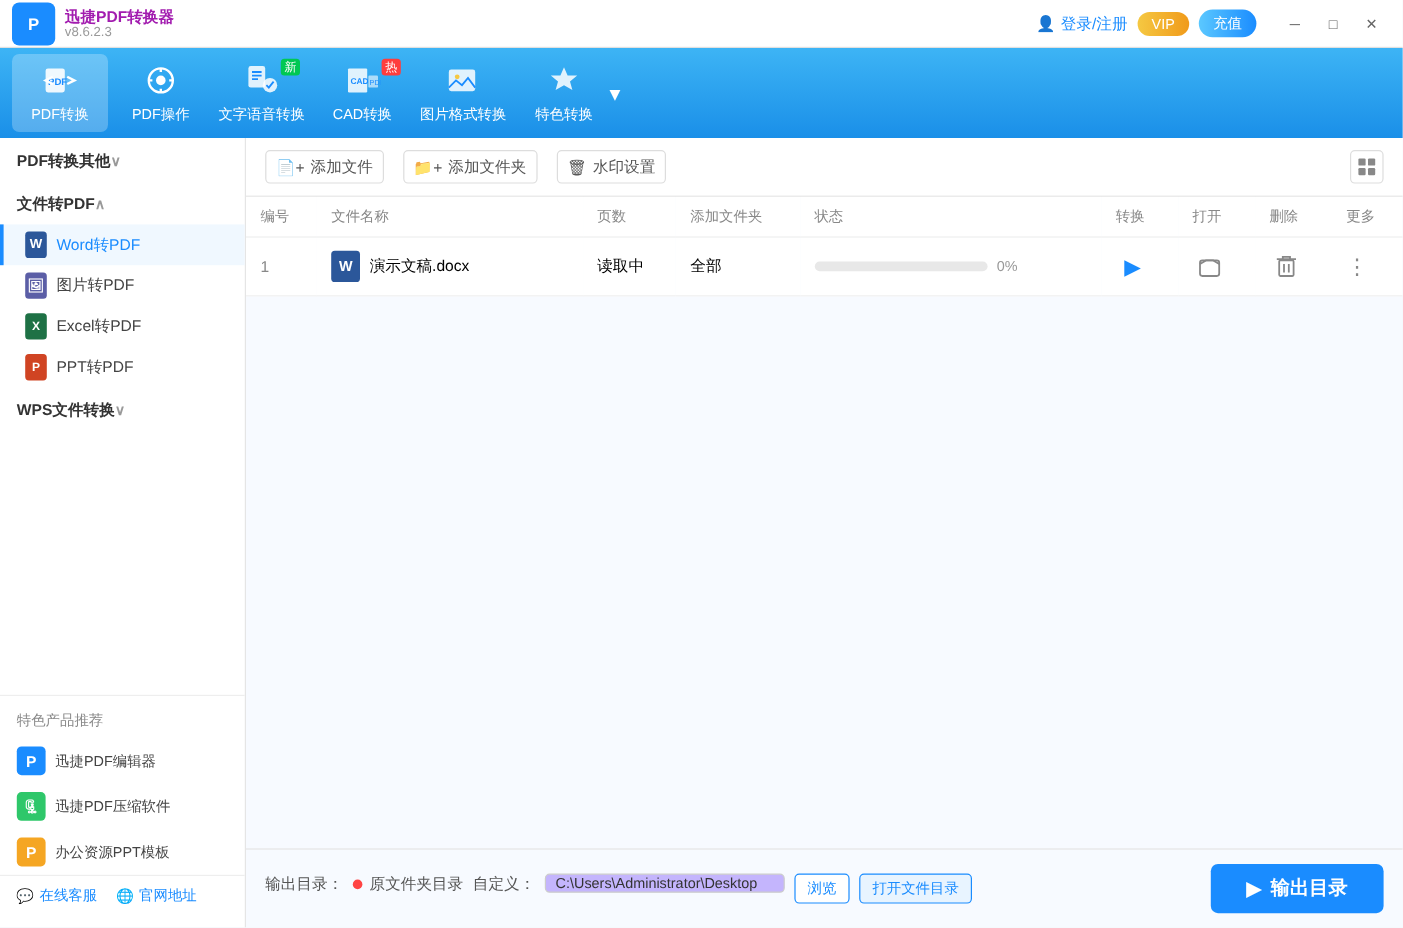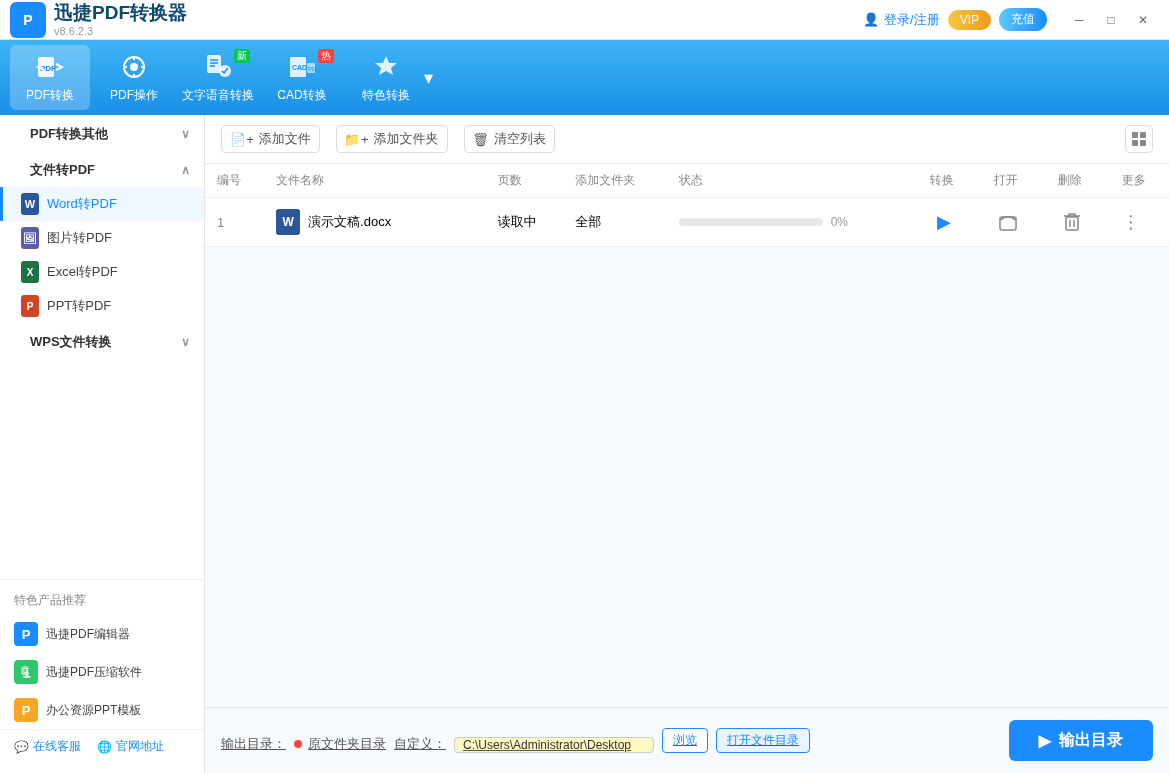--- a/index.html
+++ b/index.html
@@ -15,21 +15,21 @@
       border-bottom: 1px solid #e0e0e0;
       position: relative;
     }
     .title-bar-logo {
       width: 36px; height: 36px;
       background: #1a8cff;
       border-radius: 6px;
       display: flex; align-items: center; justify-content: center;
       color: white; font-weight: bold; font-size: 14px; margin-right: 8px;
     }
-    .title-bar-name { font-size: 19px; color: #0c4a6e; font-weight: bold; line-height: 1.2; }
+    .title-bar-name { font-size: 13px; color: #a21caf; font-weight: bold; line-height: 1.2; }
     .title-bar-version { font-size: 11px; color: #999; }
     .title-bar-right {
       margin-left: auto;
       display: flex; align-items: center; gap: 8px;
     }
     .login-btn {
       display: flex; align-items: center; gap: 4px;
       color: #1a8cff; font-size: 13px; cursor: pointer;
     }
     .vip-btn {
@@ -110,25 +110,24 @@
     .sidebar {
       width: 205px;
       background: #fff;
       border-right: 1px solid #e5e5e5;
       overflow-y: auto;
       padding-bottom: 10px;
       display: flex;
       flex-direction: column;
     }
     .sidebar-section-header {
-      display: flex; align-items: center; justify-content: space-between;
+      display: flex; align-items: center; justify-content: flex-start;
       padding: 10px 14px 8px 14px;
       font-size: 13px; color: #333; font-weight: bold;
       cursor: pointer;
-      margin-left: 16px;
     }
     .sidebar-section-header .arrow { font-size: 12px; color: #999; }
     .sidebar-item {
       display: flex; align-items: center;
       padding: 8px 14px 8px 18px;
       gap: 8px;
       cursor: pointer;
       font-size: 13px;
       color: #444;
       border-left: 3px solid transparent;
@@ -305,33 +304,32 @@
     }
     .watermark-dot-on {
       width: 8px; height: 8px;
       border-radius: 50%;
       background: #1a8cff;
     }
     .watermark-link-on { color: #1a8cff; cursor: pointer; }
     .watermark-link-off { color: #555; cursor: pointer; }
     .watermark-vip { color: #f5a623; font-size: 14px; }
     .output-section {
-      display: flex; align-items: flex-end; gap: 8px; font-size: 13px; color: #555;
+      display: flex; align-items: flex-start; gap: 8px; font-size: 13px; color: #555;
       flex: 1;
-      text-decoration: underline;
     }
     .output-dot {
       width: 8px; height: 8px;
       border-radius: 50%;
       background: #ff4444;
     }
     .output-input {
       border: 1px solid #ccc; border-radius: 4px;
       padding: 0 8px; font-size: 12px; color: #333;
-      background: #fef9c3; width: 200px;
+      background: #c4b5fd; width: 200px;
     }
     .browse-btn {
       border: 1px solid #1a8cff; border-radius: 4px;
       background: white; color: #1a8cff;
       font-size: 12px; padding: 3px 10px; cursor: pointer;
     }
     .open-folder-btn {
       border: 1px solid #1a8cff; border-radius: 4px;
       background: #e8f4ff; color: #1a8cff;
       font-size: 12px; padding: 3px 10px; cursor: pointer;
@@ -435,20 +433,30 @@
         <text x="5" y="17" font-size="7" fill="#1a8cff" font-weight="bold">CAD</text>
         <rect x="20" y="10" width="8" height="10" rx="1" fill="white" opacity="0.6"></rect>
         <text x="21" y="18" font-size="6" fill="#1a8cff">PDF</text>
       </svg>
     </div>
     <span class="tool-label">CAD转换</span>
   </div>
   <div class="tool-item">
     <div class="tool-icon">
       <svg width="30" height="28" viewBox="0 0 30 28" fill="none">
+        <rect x="3" y="5" width="22" height="18" rx="2" fill="white" opacity="0.85"></rect>
+        <circle cx="10" cy="11" r="2" fill="#f5c842"></circle>
+        <path d="M3 20 L9 14 L14 18 L19 12 L25 20" stroke="#1a8cff" stroke-width="1.5" fill="none"></path>
+      </svg>
+    </div>
+    <span class="tool-label">图片格式转换</span>
+  </div>
+  <div class="tool-item">
+    <div class="tool-icon">
+      <svg width="30" height="28" viewBox="0 0 30 28" fill="none">
         <polygon points="15,3 18,10 26,10 20,15 22,22 15,18 8,22 10,15 4,10 12,10" fill="white" opacity="0.85"></polygon>
       </svg>
     </div>
     <span class="tool-label">特色转换</span>
   </div>
   <div class="toolbar-more">▾</div>
   <div class="toolbar-spacer"></div>
 </div>
 
 <div class="main-layout">
@@ -529,21 +537,21 @@
       <button class="content-toolbar-btn">
         <span>📄+</span>
         <span>添加文件</span>
       </button>
       <button class="content-toolbar-btn">
         <span>📁+</span>
         <span>添加文件夹</span>
       </button>
       <button class="content-toolbar-btn">
         <span>🗑</span>
-        <span>清空列表</span>
+        <span>水印设置</span>
       </button>
       <div class="content-toolbar-spacer"></div>
       <div class="grid-btn">
         <svg width="16" height="16" viewBox="0 0 16 16" fill="#888">
           <rect x="1" y="1" width="6" height="6" rx="1"></rect>
           <rect x="9" y="1" width="6" height="6" rx="1"></rect>
           <rect x="1" y="9" width="6" height="6" rx="1"></rect>
           <rect x="9" y="9" width="6" height="6" rx="1"></rect>
         </svg>
       </div>

